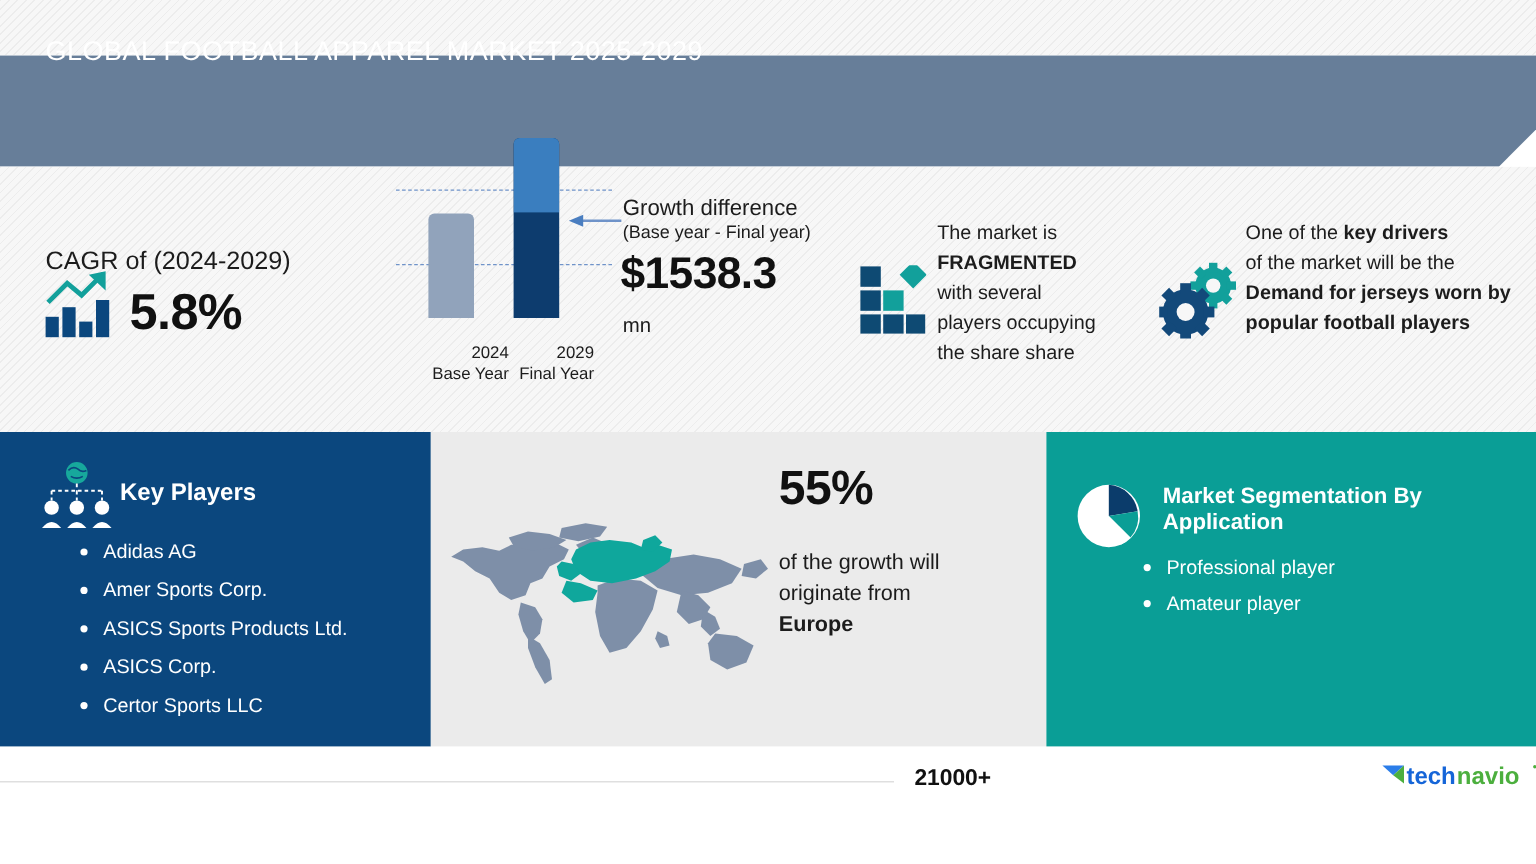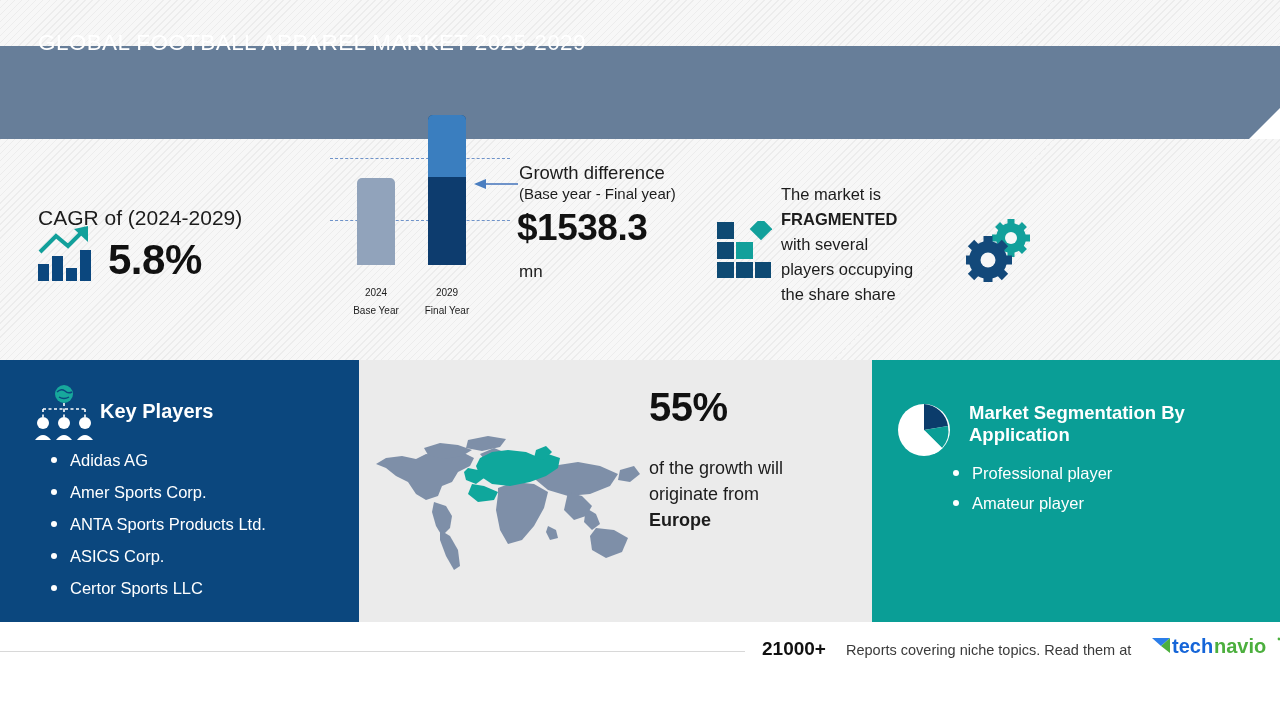--- a/index.html
+++ b/index.html
@@ -48,22 +48,22 @@
   }
 
   
   .chart{position:absolute;left:330px;top:150px;width:180px;height:170px;}
   .dashline{position:absolute;border-top:1px dashed #6f93c9;height:0;}
   .bar{position:absolute;bottom:55px;width:38px;border-radius:5px 5px 0 0;overflow:hidden;}
   .bar-2024{left:27px;height:87px;background:#91a3bb;}
   .bar-2029{left:98px;height:150px;background:#0d3c6e;}
   .bar-2029 .cap{position:absolute;left:0;top:0;width:100%;height:62px;background:#3a7ebf;}
   .bar-caption{
-    position:absolute;bottom:0;width:96px;text-align:center;
-    font-size:10px;color:#1c1c1c;line-height:18px;
+    position:absolute;bottom:0;width:96px;text-align:right;
+    font-size:14px;color:#1c1c1c;line-height:18px;
   }
   .cap-2024{left:-2px;}
   .cap-2029{left:69px;}
   .arrow{position:absolute;left:474px;top:178px;width:44px;height:12px;}
 
   
   .gd-title{position:absolute;left:519px;top:162px;font-size:18.5px;color:#1c1c1c;white-space:nowrap;}
   .gd-sub{position:absolute;left:519px;top:185px;font-size:15px;color:#1c1c1c;white-space:nowrap;}
   .gd-value{position:absolute;left:517px;top:207px;font-size:37px;font-weight:bold;color:#111;letter-spacing:-.5px;white-space:nowrap;}
   .gd-unit{position:absolute;left:519px;top:262px;font-size:17px;color:#1c1c1c;}
@@ -78,21 +78,21 @@
   .drv-text{position:absolute;left:1038px;top:182px;width:230px;font-size:16.5px;color:#1c1c1c;line-height:25px;}
   .drv-text b{font-weight:bold;}
 
   
   .panel-players{position:absolute;left:0;top:360px;width:359px;height:262px;background:#0b477e;}
   .panel-map{position:absolute;left:359px;top:360px;width:513px;height:262px;background:#ebebeb;}
   .panel-seg{position:absolute;left:872px;top:360px;width:408px;height:262px;background:#0a9e96;}
 
   .players-icon{position:absolute;left:33px;top:385px;width:62px;height:55px;}
   .players-title{position:absolute;left:100px;top:400px;color:#fff;font-size:20px;font-weight:bold;}
-  .players-list{position:absolute;left:48px;top:450px;width:300px;margin:0;padding:0;list-style:none;}
+  .players-list{position:absolute;left:64px;top:450px;width:300px;margin:0;padding:0;list-style:none;}
   .players-list li{
     position:relative;padding-left:22px;margin-bottom:12px;
     color:#ffffff;font-size:16.5px;line-height:20px;white-space:nowrap;
   }
   .players-list li:before{
     content:"";position:absolute;left:3px;top:7px;
     width:6px;height:6px;border-radius:50%;background:#ffffff;
   }
 
   .map-svg{position:absolute;left:372px;top:430px;width:268px;height:140px;}
@@ -206,41 +206,46 @@
         <rect x="-24" y="-4.5" width="9" height="9"></rect>
         <rect x="15" y="-4.5" width="9" height="9"></rect>
         <rect x="-4.5" y="-24" width="9" height="9" transform="rotate(45)"></rect>
         <rect x="-4.5" y="15" width="9" height="9" transform="rotate(45)"></rect>
         <rect x="-24" y="-4.5" width="9" height="9" transform="rotate(45)"></rect>
         <rect x="15" y="-4.5" width="9" height="9" transform="rotate(45)"></rect>
       </g>
       <circle r="7.5" fill="#f7f7f7"></circle>
     </g>
   </svg>
+  <div class="drv-text">
+    <span>One of the </span><b>key drivers</b><br>
+    <span>of the market will be the</span>
+    <b>Demand for jerseys worn by popular football players</b>
+  </div>
 
   <div class="panel-players"></div>
   <div class="panel-map"></div>
   <div class="panel-seg"></div>
 
   <svg class="players-icon" viewBox="0 0 62 55">
     <circle cx="31" cy="9" r="9" fill="#17a89c"></circle>
     <path d="M24 7 q4 -4 8 -1 q3 3 7 1 M26 12 q5 3 10 0" stroke="#0b477e" stroke-width="1.4" fill="none"></path>
     <path d="M31 18 v6 M10 24 v8 M31 24 v8 M52 24 v8 M10 24 H52" stroke="#ffffff" stroke-width="1.6" fill="none" stroke-dasharray="3,2.5"></path>
     <circle cx="10" cy="38" r="6" fill="#fff"></circle>
       <path d="M2 55 q8 -10 16 0 z" fill="#fff"></path>
     <circle cx="31" cy="38" r="6" fill="#fff"></circle>
       <path d="M23 55 q8 -10 16 0 z" fill="#fff"></path>
     <circle cx="52" cy="38" r="6" fill="#fff"></circle>
       <path d="M44 55 q8 -10 16 0 z" fill="#fff"></path>
   </svg>
   <div class="players-title">Key Players</div>
   <ul class="players-list">
     <li>Adidas AG</li>
     <li>Amer Sports Corp.</li>
-    <li>ANTA Sports Products Ltd.</li>
+    <li>ASICS Sports Products Ltd.</li>
     <li>ASICS Corp.</li>
     <li>Certor Sports LLC</li>
   </ul>
 
   <svg class="map-svg" viewBox="0 0 268 140">
     <g fill="#7e8fa8">
       <path d="M4 34 l10 -6 l16 -2 l14 3 l10 -5 l14 1 l8 -4 l16 2 l10 5 l-4 8 l-12 6 l-6 10 l-10 4 l-4 10 l-12 4 l-10 -6 l-8 -12 l-12 -6 l-10 -8 z"></path>
       <path d="M52 18 l16 -5 l18 2 l14 5 l-10 6 l-18 3 l-16 -4 z"></path>
       <path d="M96 10 l20 -4 l18 3 l-6 8 l-18 4 l-16 -3 z"></path>
       <path d="M62 72 l12 4 l6 10 l-2 12 l-8 8 l-6 -10 l-4 -14 z"></path>
@@ -276,21 +281,20 @@
     <path d="M28 28 L46 46 A26 26 0 0 1 38 52 Z" fill="#ffffff"></path>
   </svg>
   <div class="seg-title">Market Segmentation By Application</div>
   <ul class="seg-list">
     <li>Professional player</li>
     <li>Amateur player</li>
   </ul>
 
   <div class="footer-rule"></div>
   <div class="footer-count">21000+</div>
-  <div class="footer-text">Reports covering niche topics. Read them at</div>
   <svg class="logo" viewBox="0 0 132 26">
     <polygon points="2,5 20,5 11,13" fill="#2b7de9"></polygon>
     <polygon points="11,13 20,5 20,20" fill="#4caf3e"></polygon>
     <text x="22" y="20" font-family="Liberation Sans, sans-serif" font-size="20" font-weight="bold" fill="#1565d8">tech</text>
     <text x="64" y="20" font-family="Liberation Sans, sans-serif" font-size="20" font-weight="bold" fill="#4caf3e">navio</text>
     <circle cx="129" cy="6" r="1.4" fill="#4caf3e"></circle>
   </svg>
 
 </div>
 

